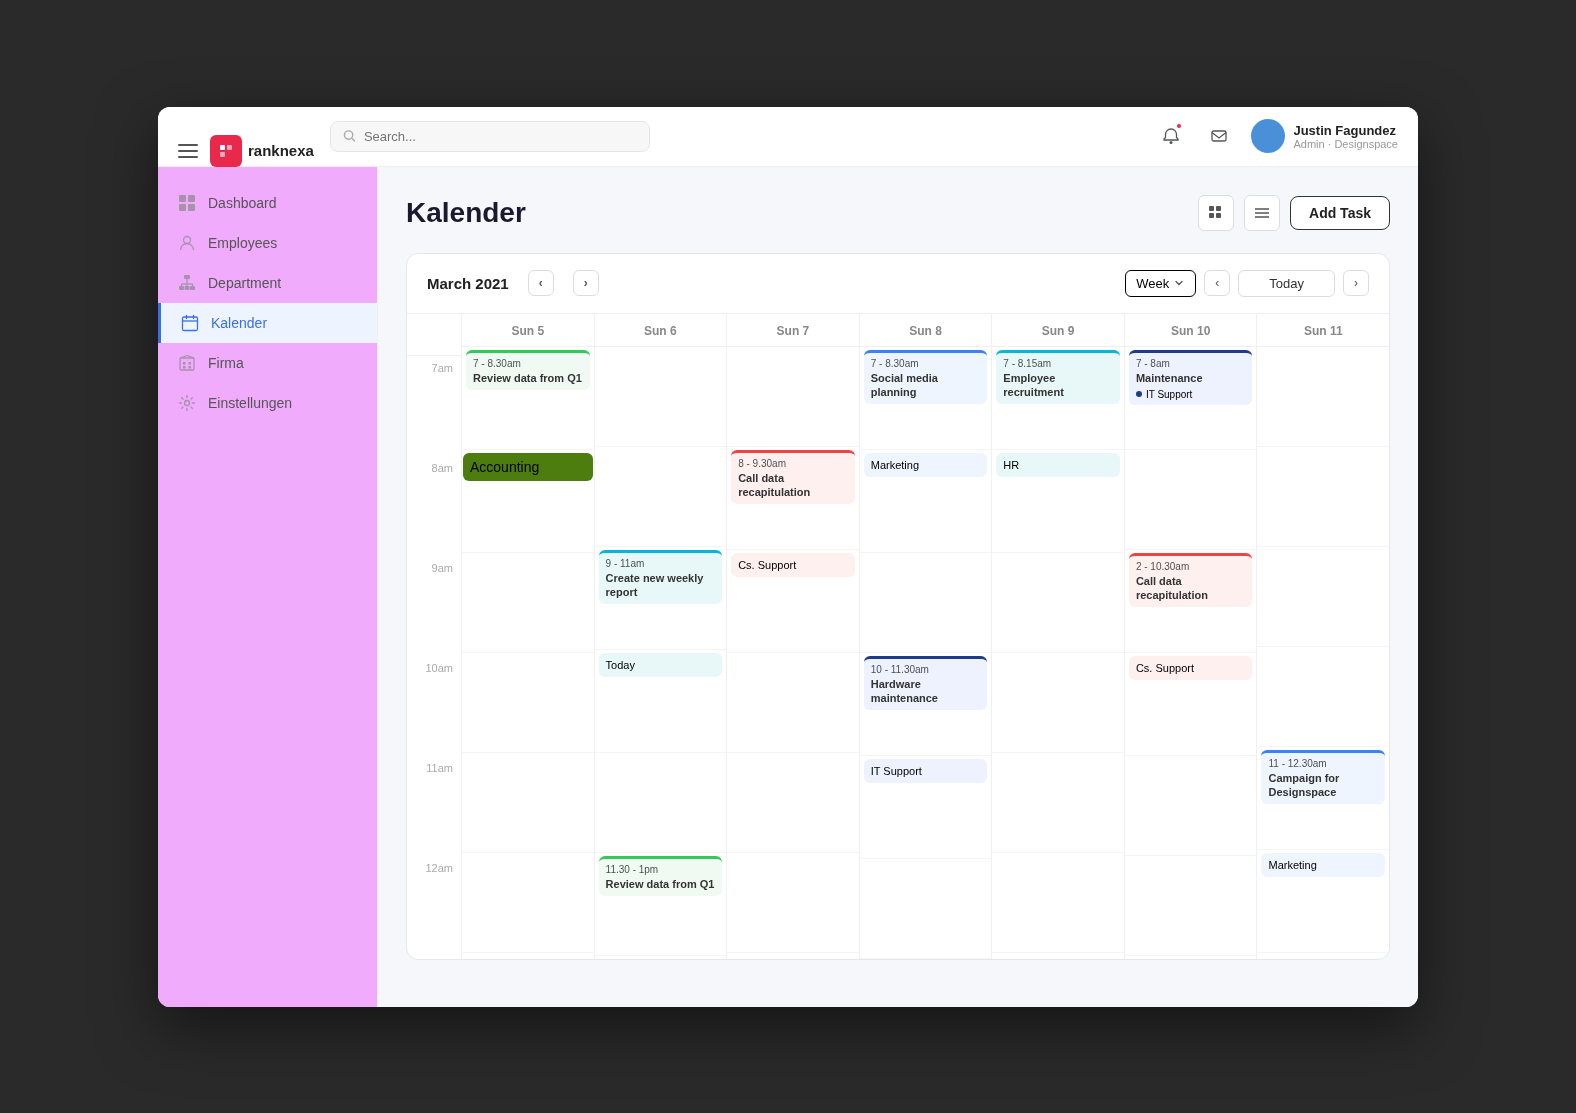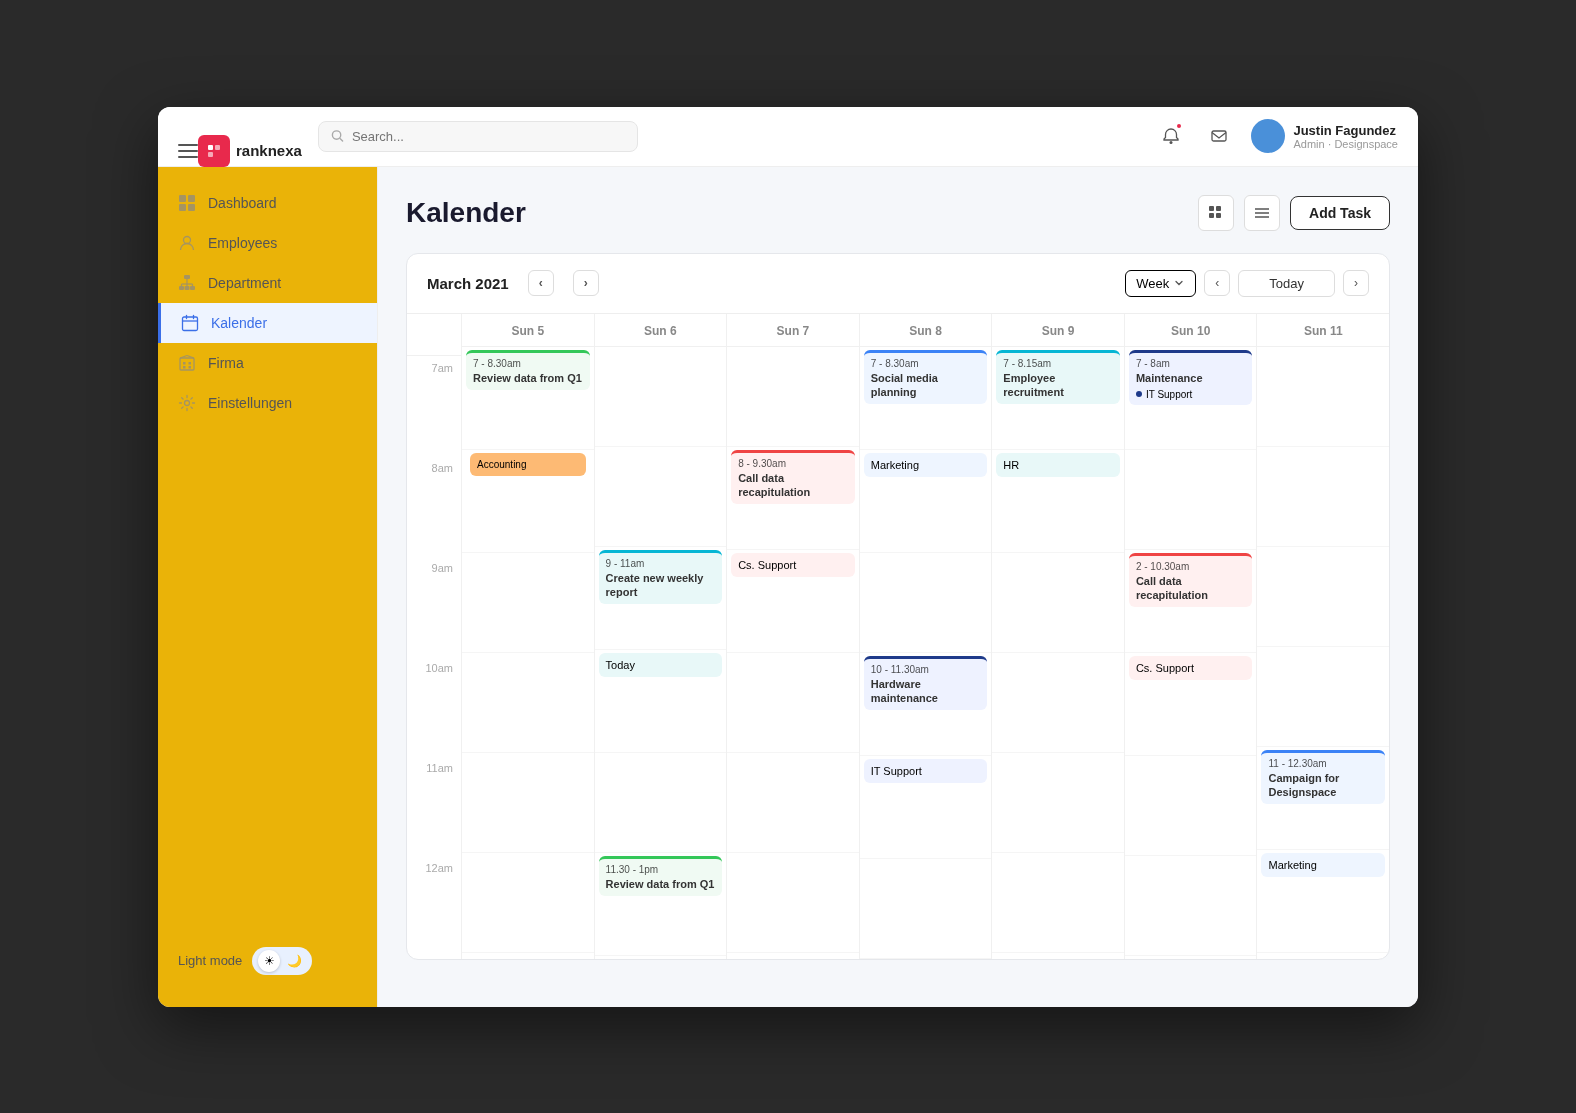--- a/index.html
+++ b/index.html
@@ -28,20 +28,21 @@
       display: flex;
       align-items: center;
       padding: 0 20px;
       border-bottom: 1px solid #eee;
       flex-shrink: 0;
       gap: 16px;
     }
     .topbar-left {
       display: flex;
       align-items: center;
+      gap: 12px;
       flex-shrink: 0;
       margin-top: 29px;
     }
     .hamburger-icon {
       width: 20px;
       height: 14px;
       display: flex;
       flex-direction: column;
       justify-content: space-between;
       cursor: pointer;
@@ -145,21 +146,21 @@
     }
     
     .main-layout {
       display: flex;
       flex: 1;
       overflow: hidden;
     }
     
     .sidebar {
       width: 220px;
-      background: #eab308;
+      background: #f0abfc;
       border-right: 1px solid #eee;
       display: flex;
       flex-direction: column;
       flex-shrink: 0;
       padding: 16px 0;
     }
     .nav-item {
       display: flex;
       align-items: center;
       gap: 12px;
@@ -542,27 +543,20 @@
       </div>
 
       <div class="nav-item">
         <svg class="nav-icon" viewBox="0 0 18 18" fill="none">
           <circle cx="9" cy="9" r="2.5" stroke="#888" stroke-width="1.3"></circle>
           <path d="M9 1.5v2M9 14.5v2M1.5 9h2M14.5 9h2M3.7 3.7l1.4 1.4M12.9 12.9l1.4 1.4M14.3 3.7l-1.4 1.4M5.1 12.9l-1.4 1.4" stroke="#888" stroke-width="1.3" stroke-linecap="round"></path>
         </svg>
         <span>Einstellungen</span>
       </div>
 
-      <div class="sidebar-bottom">
-        <span class="light-mode-label">Light mode</span>
-        <div class="theme-toggle">
-          <div class="theme-btn active">☀</div>
-          <div class="theme-btn">🌙</div>
-        </div>
-      </div>
     </div>
 
     <div class="content">
       <div class="page-header">
         <h1 class="page-title">Kalender</h1>
         <div class="header-actions">
           <div class="view-btn">
             <svg width="16" height="16" viewBox="0 0 16 16" fill="none">
               <rect x="1" y="1" width="5" height="5" rx="1" fill="#555"></rect>
               <rect x="8" y="1" width="5" height="5" rx="1" fill="#555"></rect>
@@ -621,21 +615,21 @@
               <div class="day-body">
 
                 <div class="time-slot">
                   <div class="event-card event-green">
                     <div class="event-time">7 - 8.30am</div>
                     <div class="event-title">Review data from Q1</div>
                   </div>
                 </div>
 
                 <div class="time-slot">
-                  <div style="margin:3px 8px;background:#fdba74;border-radius:6px;padding:6px 7px;font-size:10px;">
+                  <div style="margin:3px 1px;background:#4d7c0f;border-radius:6px;padding:6px 7px;font-size:14px;">
                     <div class="event-dept">
                       <span class="event-dept-dot" style="background:#34c759;"></span>
                       <span>Accounting</span>
                     </div>
                   </div>
                 </div>
                 <div class="time-slot"></div>
                 <div class="time-slot"></div>
                 <div class="time-slot"></div>
                 <div class="time-slot"></div>

